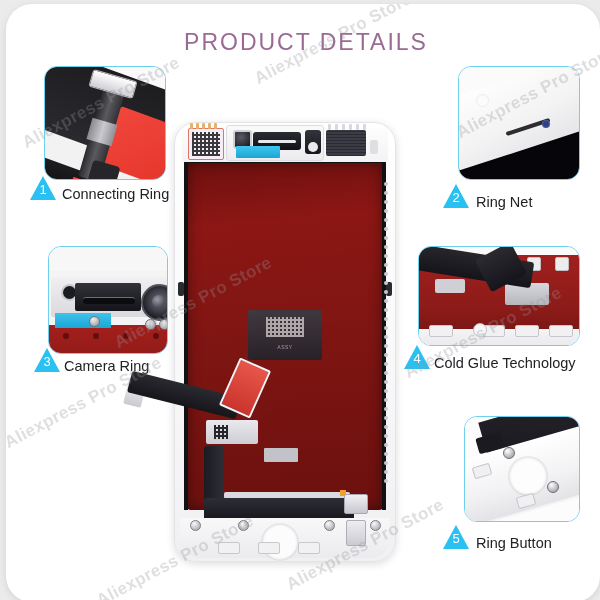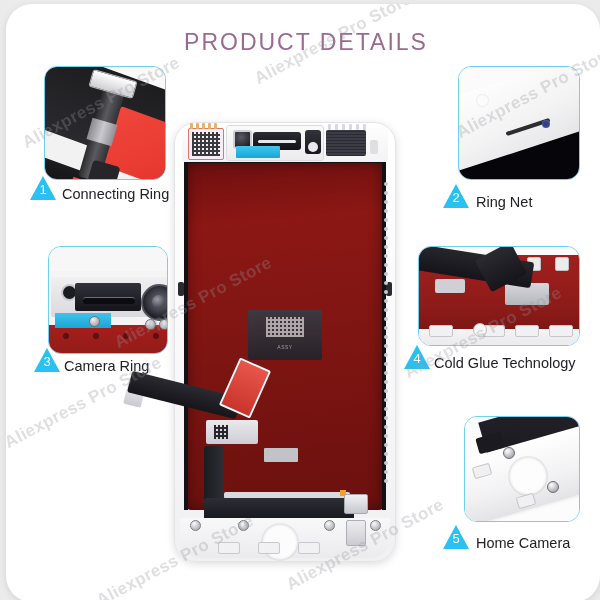--- a/index.html
+++ b/index.html
@@ -765,21 +765,21 @@
         <div class="b5-screw1"></div>
         <div class="b5-screw2"></div>
         <div class="b5-tabA"></div>
         <div class="b5-tabB"></div>
       </div>
     </div>
     <div class="badge" style="left:437px; top:521px;">
       <div class="tri"></div>
       <div class="num">5</div>
     </div>
-    <div class="clabel" style="left:470px; top:531px;">Home Camera</div>
+    <div class="clabel" style="left:470px; top:531px;">Ring Button</div>
 
     <div class="wm-layer">
       <div class="wm" style="left:18px;  top:130px;">Aliexpress Pro Store</div>
       <div class="wm" style="left:250px; top:66px;">Aliexpress Pro Store</div>
       <div class="wm" style="left:452px; top:120px;">Aliexpress Pro Store</div>
       <div class="wm" style="left:110px; top:330px;">Aliexpress Pro Store</div>
       <div class="wm" style="left:400px; top:360px;">Aliexpress Pro Store</div>
       <div class="wm" style="left:0px;   top:430px;">Aliexpress Pro Store</div>
       <div class="wm" style="left:282px; top:572px;">Aliexpress Pro Store</div>
       <div class="wm" style="left:92px;  top:588px;">Aliexpress Pro Store</div>

